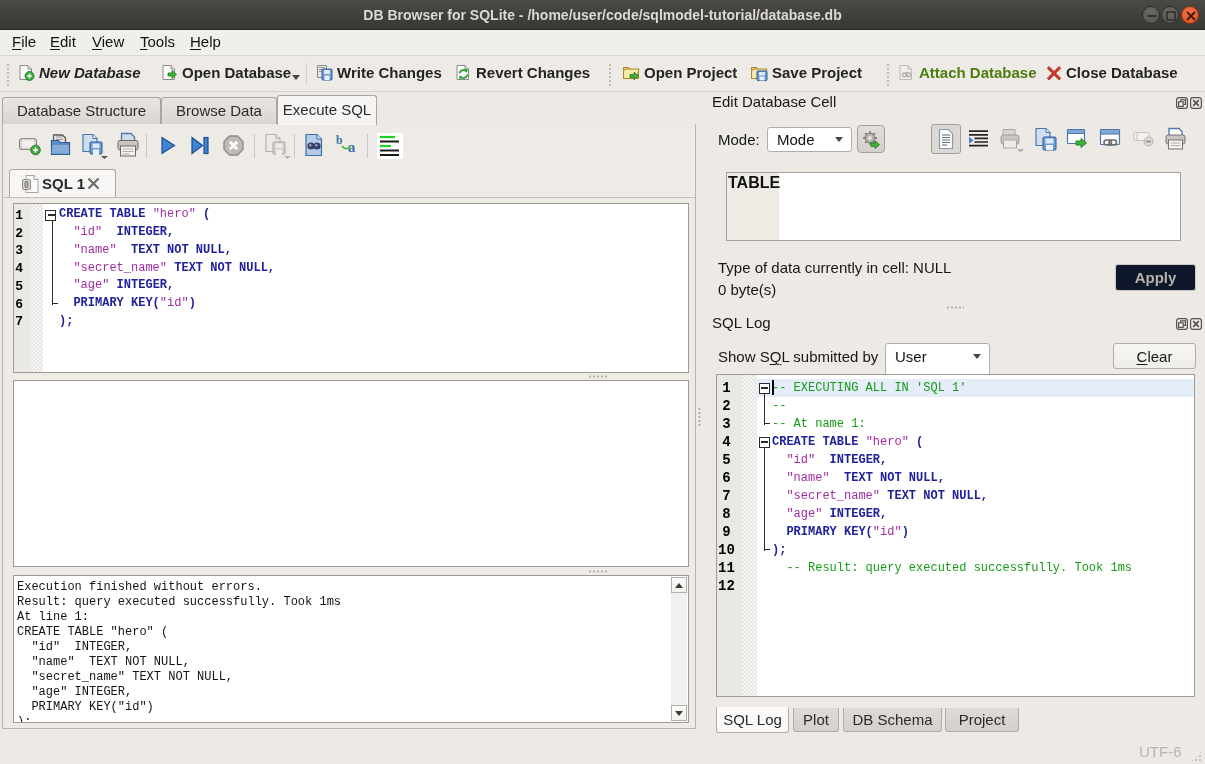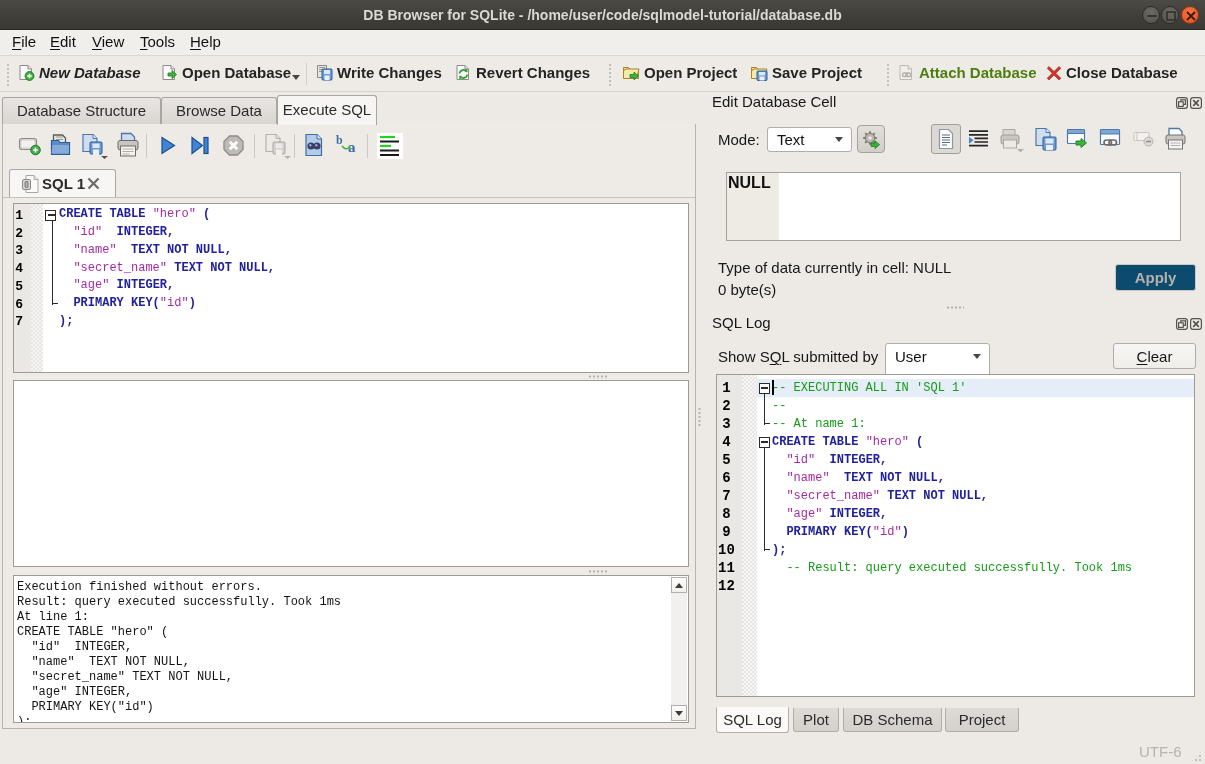--- a/index.html
+++ b/index.html
@@ -54,21 +54,21 @@
 .cm { color:#169c16; }
 .lnum { font-family:"Liberation Mono", monospace; font-size:12px; font-weight:bold; color:#000; text-align:right; }
 
 .hdots { height:3px; background-image:radial-gradient(circle, #b1aeaa 1px, transparent 1.2px); background-size:4px 3px; }
 .vdots { width:3px; background-image:radial-gradient(circle, #b1aeaa 1px, transparent 1.2px); background-size:3px 4px; }
 
 .dockhead { font-size:15px; color:#171717; }
 .combo { background:#fff; border:1px solid #b1ada9; border-radius:3px; font-size:15px; color:#111; }
 .combo .arr { position:absolute; right:8px; top:9px; width:0; height:0; border-left:4px solid transparent; border-right:4px solid transparent; border-top:5px solid #484542; }
 .btn { background:linear-gradient(#f7f6f4,#efede9); border:1px solid #b1ada9; border-radius:3px; font-size:15px; color:#171717; text-align:center; }
-.btn.disabled { background:#0c4a6e; border-color:#ccc8c3; color:#b5b1ab; }
+.btn.disabled { background:#0f172a; border-color:#ccc8c3; color:#b5b1ab; }
 
 .btab { top:708px; height:24px; background:linear-gradient(#dedbd7,#d4d1cd); border:1px solid #b1ada9; border-top:none;
   border-radius:0 0 3px 3px; font-size:15px; color:#2b2b2b; text-align:center; line-height:23px; }
 .btab.active { top:707px; height:26px; background:#fbfaf9; border-top:1px solid #fbfaf9; }
 #statusbar-text { left:1139px; top:743px; font-size:15px; color:#b7b3ae; }
 </style>
 </head>
 <body>
 <div id="titlebar" class="abs"></div>
 <div id="title-text" class="abs">DB Browser for SQLite - /home/user/code/sqlmodel-tutorial/database.db</div>
@@ -276,21 +276,21 @@
       <rect x="0.6" y="0.6" width="10.8" height="10.8" rx="2.4" fill="none" stroke="#57544f" stroke-width="1.2"></rect>
       <rect x="4.8" y="2.8" width="4.6" height="4.6" fill="none" stroke="#57544f" stroke-width="1.2"></rect>
       <rect x="2.6" y="4.8" width="4.6" height="4.6" fill="#f4f2ef" stroke="#57544f" stroke-width="1.2"></rect>
     </svg></div>
 <div class="abs" style="left:1190px; top:95px;"><svg width="12" height="12" viewBox="0 0 12 12">
       <rect x="0.6" y="0.6" width="10.8" height="10.8" rx="2.4" fill="none" stroke="#57544f" stroke-width="1.2"></rect>
       <path d="M3.2 3.2 L8.8 8.8 M8.8 3.2 L3.2 8.8" stroke="#57544f" stroke-width="1.7"></path>
     </svg></div>
 <div class="abs" style="left:718px; top:131px; font-size:15px; color:#171717;">Mode:</div>
 <div class="abs combo" style="left:767px; top:127px; width:85px; height:25px;">
-    <span style="position:absolute; left:9px; top:3px;">Text</span>
+    <span style="position:absolute; left:9px; top:3px;">Mode</span>
     <span class="arr"></span>
   </div>
 <div class="abs" style="left:857px; top:125px; width:28px; height:28px; background:linear-gradient(#e2dfdb,#d2cfca); border:1px solid #a5a19c; border-radius:4px;"></div>
 <div class="abs" style="left:862px; top:130px;"><svg width="19" height="19" viewBox="0 0 19 19">
       <circle cx="8" cy="8" r="4.8" fill="#b9b6b1" stroke="#7e7b76"></circle>
       <g stroke="#7e7b76" stroke-width="1.8">
         <path d="M8 1.2 v2.4 M8 12.4 v2.4 M1.2 8 h2.4 M12.4 8 h2.4 M3.2 3.2 l1.7 1.7 M11.1 11.1 l1.7 1.7 M12.8 3.2 l-1.7 1.7 M4.9 11.1 l-1.7 1.7"></path>
       </g>
       <circle cx="8" cy="8" r="1.8" fill="#edeae6"></circle>
       <path d="M9 13 h4 v-2.2 l4.6 3.9 -4.6 3.9 v-2.2 h-4 z" fill="#3cb43c" stroke="#1f7a1f" stroke-width="0.8"></path>
@@ -337,21 +337,21 @@
     </svg></div>
 <div class="abs" style="left:1164px; top:126px;"><svg width="26" height="26" viewBox="0 0 26 26">
       <path d="M5 9 v-6.5 h10 l3 3 v3.5" fill="#fdfdfd" stroke="#4a78ad" stroke-width="1.3"></path>
       <rect x="2" y="9" width="19" height="9" rx="2" fill="#c9c6c2" stroke="#757270"></rect>
       <rect x="4.5" y="14" width="14" height="9" fill="#f6f5f3" stroke="#757270"></rect>
       <path d="M6.5 17 h10 M6.5 19.5 h10" stroke="#b3b0ac"></path>
     </svg></div>
 
 <div class="abs" style="left:726px; top:172px; width:455px; height:69px; background:#fff; border:1px solid #a5a19d;"></div>
 <div class="abs" style="left:727px; top:173px; width:52px; height:67px; background:#eeebe5;"></div>
-<div class="abs" style="left:728px; top:174px; font-size:16px; font-weight:bold; color:#101010;">NULL</div>
+<div class="abs" style="left:728px; top:174px; font-size:16px; font-weight:bold; color:#101010;">TABLE</div>
 <div class="abs" style="left:718px; top:259px; font-size:15px; color:#171717;">Type of data currently in cell: NULL</div>
 <div class="abs" style="left:718px; top:281px; font-size:15px; color:#171717;">0 byte(s)</div>
 <div class="abs btn disabled" style="left:1115px; top:264px; width:81px; height:27px; line-height:26px; font-weight:bold;">Apply</div>
 <div class="abs hdots" style="left:946px; top:306px; width:18px;"></div>
 
 <div class="abs dockhead" style="left:712px; top:314px;">SQL Log</div>
 <div class="abs" style="left:1176px; top:316px;"><svg width="12" height="12" viewBox="0 0 12 12">
       <rect x="0.6" y="0.6" width="10.8" height="10.8" rx="2.4" fill="none" stroke="#57544f" stroke-width="1.2"></rect>
       <rect x="4.8" y="2.8" width="4.6" height="4.6" fill="none" stroke="#57544f" stroke-width="1.2"></rect>
       <rect x="2.6" y="4.8" width="4.6" height="4.6" fill="#f4f2ef" stroke="#57544f" stroke-width="1.2"></rect>

